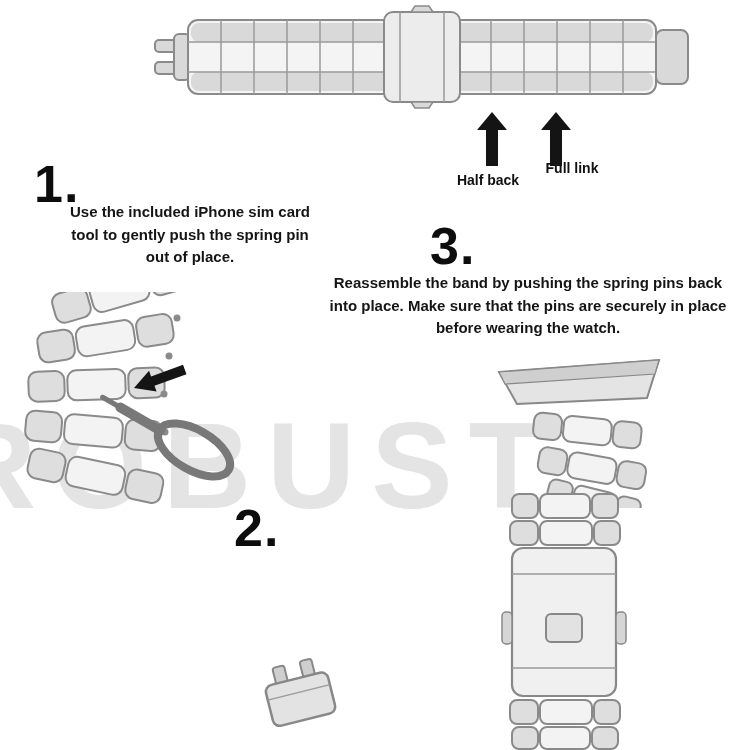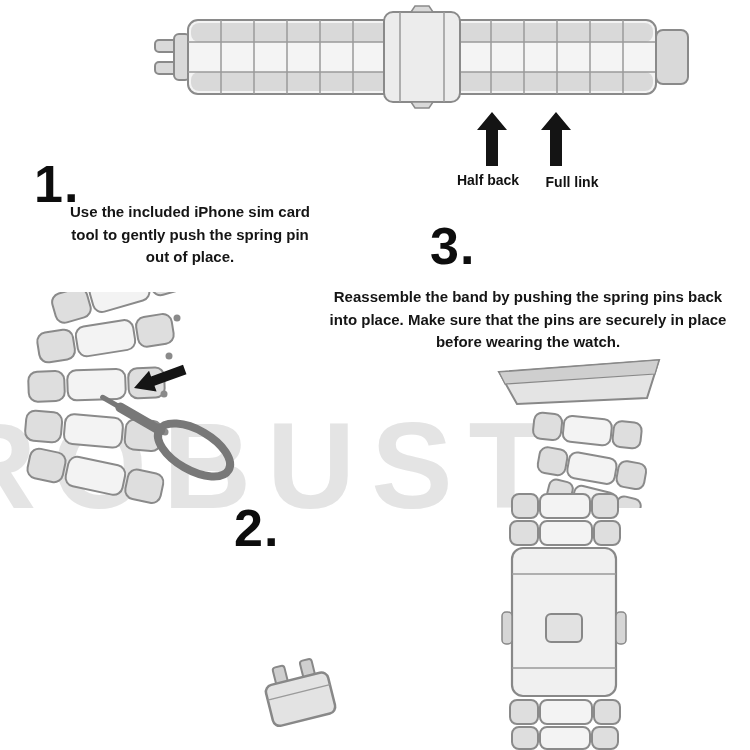--- a/index.html
+++ b/index.html
@@ -73,21 +73,21 @@
     <rect x="504" y="26" width="32" height="54" rx="7" fill="#d9d9d9" stroke="#8a8a8a" stroke-width="2"></rect>
   </svg>
 
   <svg class="illus" style="left:477px; top:112px;" width="30" height="54" viewBox="0 0 30 54">
     <polygon points="15,0 30,18 21,18 21,54 9,54 9,18 0,18" fill="#141414"></polygon>
   </svg>
   <svg class="illus" style="left:541px; top:112px;" width="30" height="54" viewBox="0 0 30 54">
     <polygon points="15,0 30,18 21,18 21,54 9,54 9,18 0,18" fill="#141414"></polygon>
   </svg>
   <div class="bandlabel" style="left:450px; top:172px; width:76px;">Half back</div>
-  <div class="bandlabel" style="left:534px; top:174px; width:76px;">Full link</div>
+  <div class="bandlabel" style="left:534px; top:160px; width:76px;">Full link</div>
 
   <div class="stepnum" style="left:34px; top:158px;">1.</div>
   <div class="steptext" style="left:40px; top:201px; width:300px;">Use the included iPhone sim card
 tool to gently push the spring pin
 out of place.</div>
 
   <svg class="illus" style="left:-6px; top:292px;" width="260" height="235" viewBox="0 0 260 235">
     <g transform="translate(56,4) rotate(-16)">
       <rect class="orect" x="0" y="0" width="36" height="30" rx="9"></rect>
       <rect class="crect" x="39" y="0" width="58" height="30" rx="9"></rect>
@@ -124,21 +124,21 @@
     </g>
 
     <g transform="rotate(30 200 158)">
       <rect x="92" y="155.5" width="24" height="5" rx="2.5" fill="#787878"></rect>
       <rect x="110" y="153" width="56" height="10" rx="5" fill="#787878"></rect>
       <ellipse cx="200" cy="158" rx="40" ry="20" fill="none" stroke="#787878" stroke-width="8"></ellipse>
     </g>
   </svg>
 
   <div class="stepnum" style="left:430px; top:220px;">3.</div>
-  <div class="steptext" style="left:308px; top:286px; width:440px;">Reassemble the band by pushing the spring pins back
+  <div class="steptext" style="left:308px; top:272px; width:440px;">Reassemble the band by pushing the spring pins back
 into place. Make sure that the pins are securely in place
 before wearing the watch.</div>
 
   <svg class="illus" style="left:495px; top:358px;" width="170" height="150" viewBox="0 0 170 150">
     <polygon points="4,14 164,2 152,40 22,46" fill="#e4e4e4" stroke="#888" stroke-width="2"></polygon>
     <polygon points="4,14 164,2 160,16 10,26" fill="#cfcfcf" stroke="#888" stroke-width="1.2"></polygon>
     <g transform="translate(40,54) rotate(6)">
       <rect class="orect" x="0" y="0" width="28" height="26" rx="8"></rect>
       <rect class="crect" x="30" y="0" width="48" height="26" rx="8"></rect>
       <rect class="orect" x="80" y="0" width="28" height="26" rx="8"></rect>

